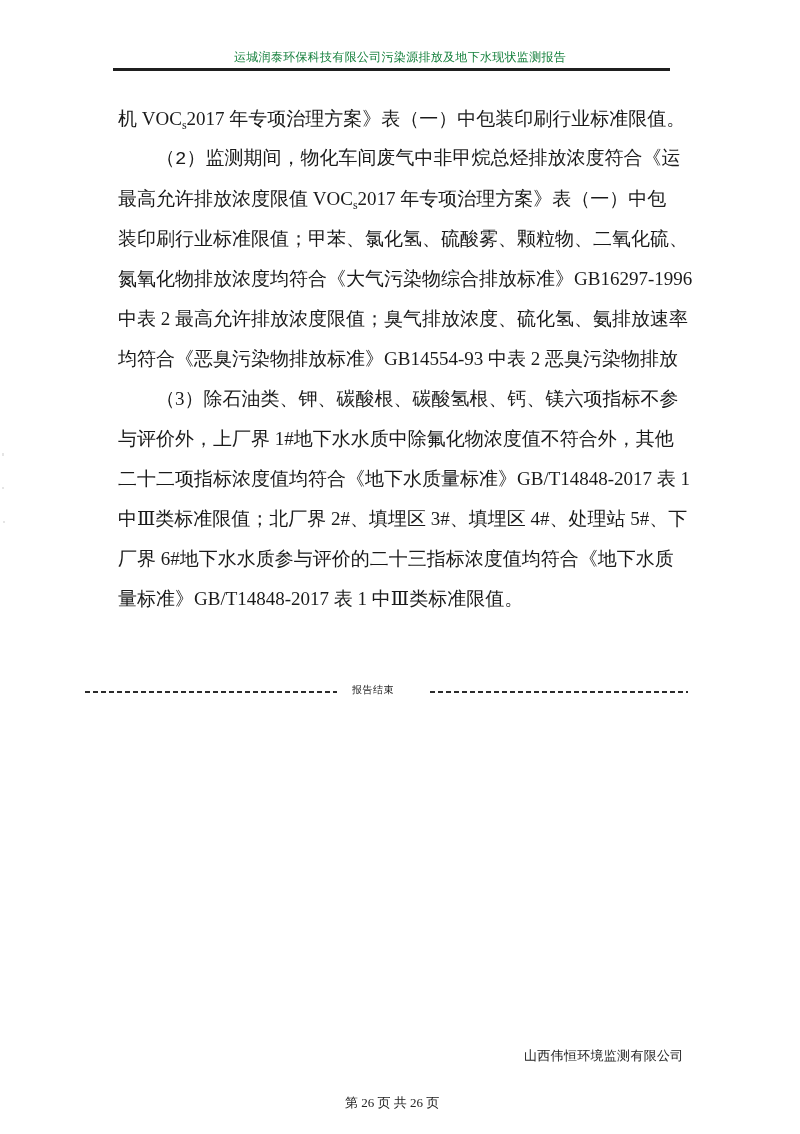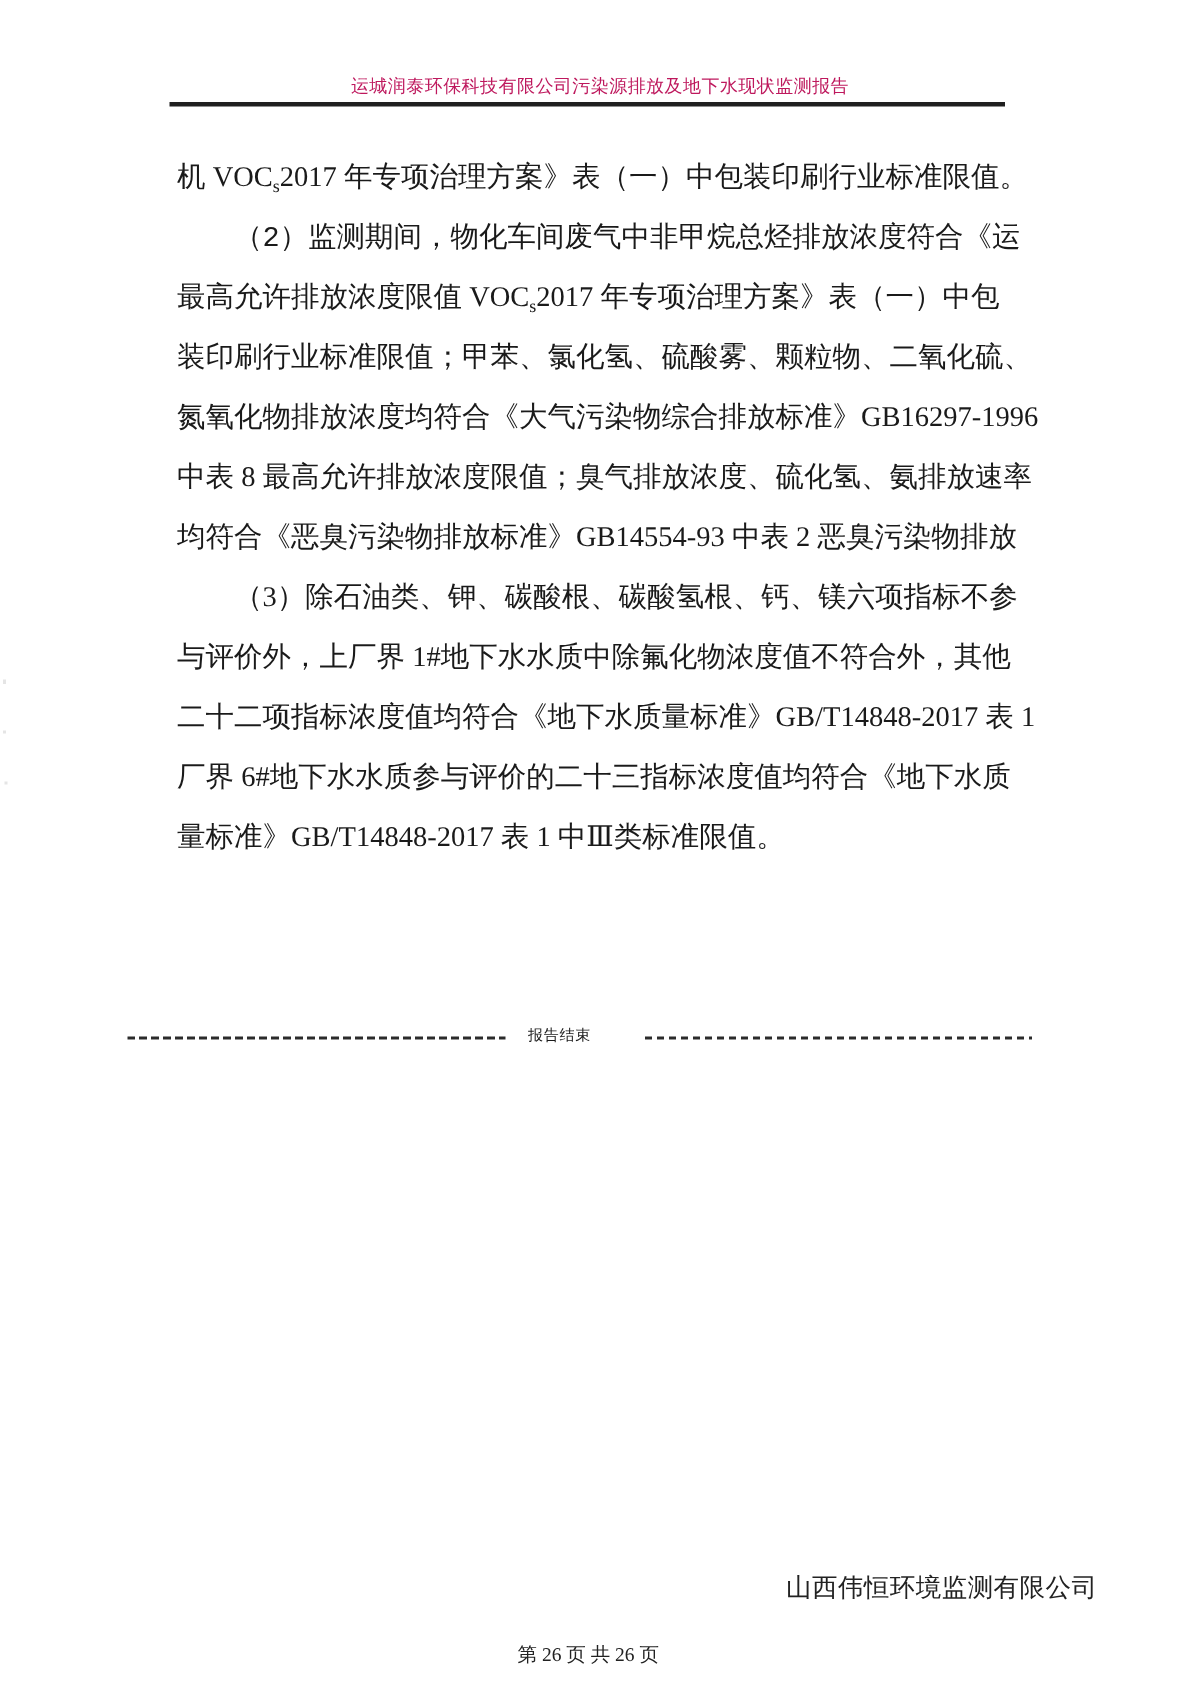--- a/index.html
+++ b/index.html
@@ -10,21 +10,21 @@
     background:#ffffff;
     overflow:hidden;
     font-family:"Liberation Serif","DejaVu Serif",serif;
     color:#1c1c1c;
   }
   .header-title{
     position:absolute;top:49px;left:0;right:0;
     text-align:center;
     font-size:12px;
     letter-spacing:0.3px;
-    color:#be185d;
+    color:#15803d;
     white-space:nowrap;
     font-family:Liberation Mono, monospace;
   }
   .header-rule{
     position:absolute;top:68px;left:113px;
     width:557px;height:3px;
     background:#1f1f1f;
   }
   .body-text{
     position:absolute;top:99px;left:118px;width:576px;
@@ -50,21 +50,21 @@
     position:absolute;top:683px;left:352px;
     font-size:10px;letter-spacing:0.5px;
     color:#1a1a1a;white-space:nowrap;
   }
   .footer-page{
     position:absolute;top:1094px;left:345px;
     font-size:13px;color:#222;white-space:nowrap;
   }
   .footer-company{
     position:absolute;top:1047px;left:524px;
-    font-size:17px;color:#222;white-space:nowrap;letter-spacing:0.3px;
+    font-size:13px;color:#222;white-space:nowrap;letter-spacing:0.3px;
   }
   .speck{position:absolute;background:#999;opacity:0.25;}
   .speck1{left:2px;top:453px;width:2px;height:3px;}
   .speck2{left:2px;top:487px;width:2px;height:2px;}
   .speck3{left:3px;top:521px;width:2px;height:2px;}
 </style>
 </head>
 <body>
 
 <div class="page">
@@ -72,25 +72,26 @@
   <div class="header-title">运城润泰环保科技有限公司污染源排放及地下水现状监测报告</div>
 
   <div class="header-rule"></div>
 
   <div class="body-text">
       <div class="line"><span>机 VOC</span><span class="subscript">s</span><span>2017 年专项治理方案》表（一）中包装印刷行业标准限值。</span></div>
       <div class="line" style="padding-left: 38px; font-family: Liberation Mono, monospace;"><span>（2）监测期间，物化车间废气中非甲烷总烃排放浓度符合《运</span></div>
       <div class="line"><span>最高允许排放浓度限值 VOC</span><span class="subscript">s</span><span>2017 年专项治理方案》表（一）中包</span></div>
       <div class="line"><span>装印刷行业标准限值；甲苯、氯化氢、硫酸雾、颗粒物、二氧化硫、</span></div>
       <div class="line"><span>氮氧化物排放浓度均符合《大气污染物综合排放标准》GB16297-1996</span></div>
-      <div class="line"><span>中表 8 最高允许排放浓度限值；臭气排放浓度、硫化氢、氨排放速率</span></div>
+      <div class="line"><span>中表 2 最高允许排放浓度限值；臭气排放浓度、硫化氢、氨排放速率</span></div>
       <div class="line"><span>均符合《恶臭污染物排放标准》GB14554-93 中表 2 恶臭污染物排放</span></div>
       <div class="line" style="padding-left: 38px;"><span>（3）除石油类、钾、碳酸根、碳酸氢根、钙、镁六项指标不参</span></div>
       <div class="line"><span>与评价外，上厂界 1#地下水水质中除氟化物浓度值不符合外，其他</span></div>
       <div class="line"><span>二十二项指标浓度值均符合《地下水质量标准》GB/T14848-2017 表 1</span></div>
+      <div class="line"><span>中Ⅲ类标准限值；北厂界 2#、填埋区 3#、填埋区 4#、处理站 5#、下</span></div>
       <div class="line"><span>厂界 6#地下水水质参与评价的二十三指标浓度值均符合《地下水质</span></div>
       <div class="line"><span>量标准》GB/T14848-2017 表 1 中Ⅲ类标准限值。</span></div>
     </div>
 
   <div class="dash dash-left"></div>
 
   <div class="separator-label">报告结束</div>
 
   <div class="dash dash-right"></div>
 

